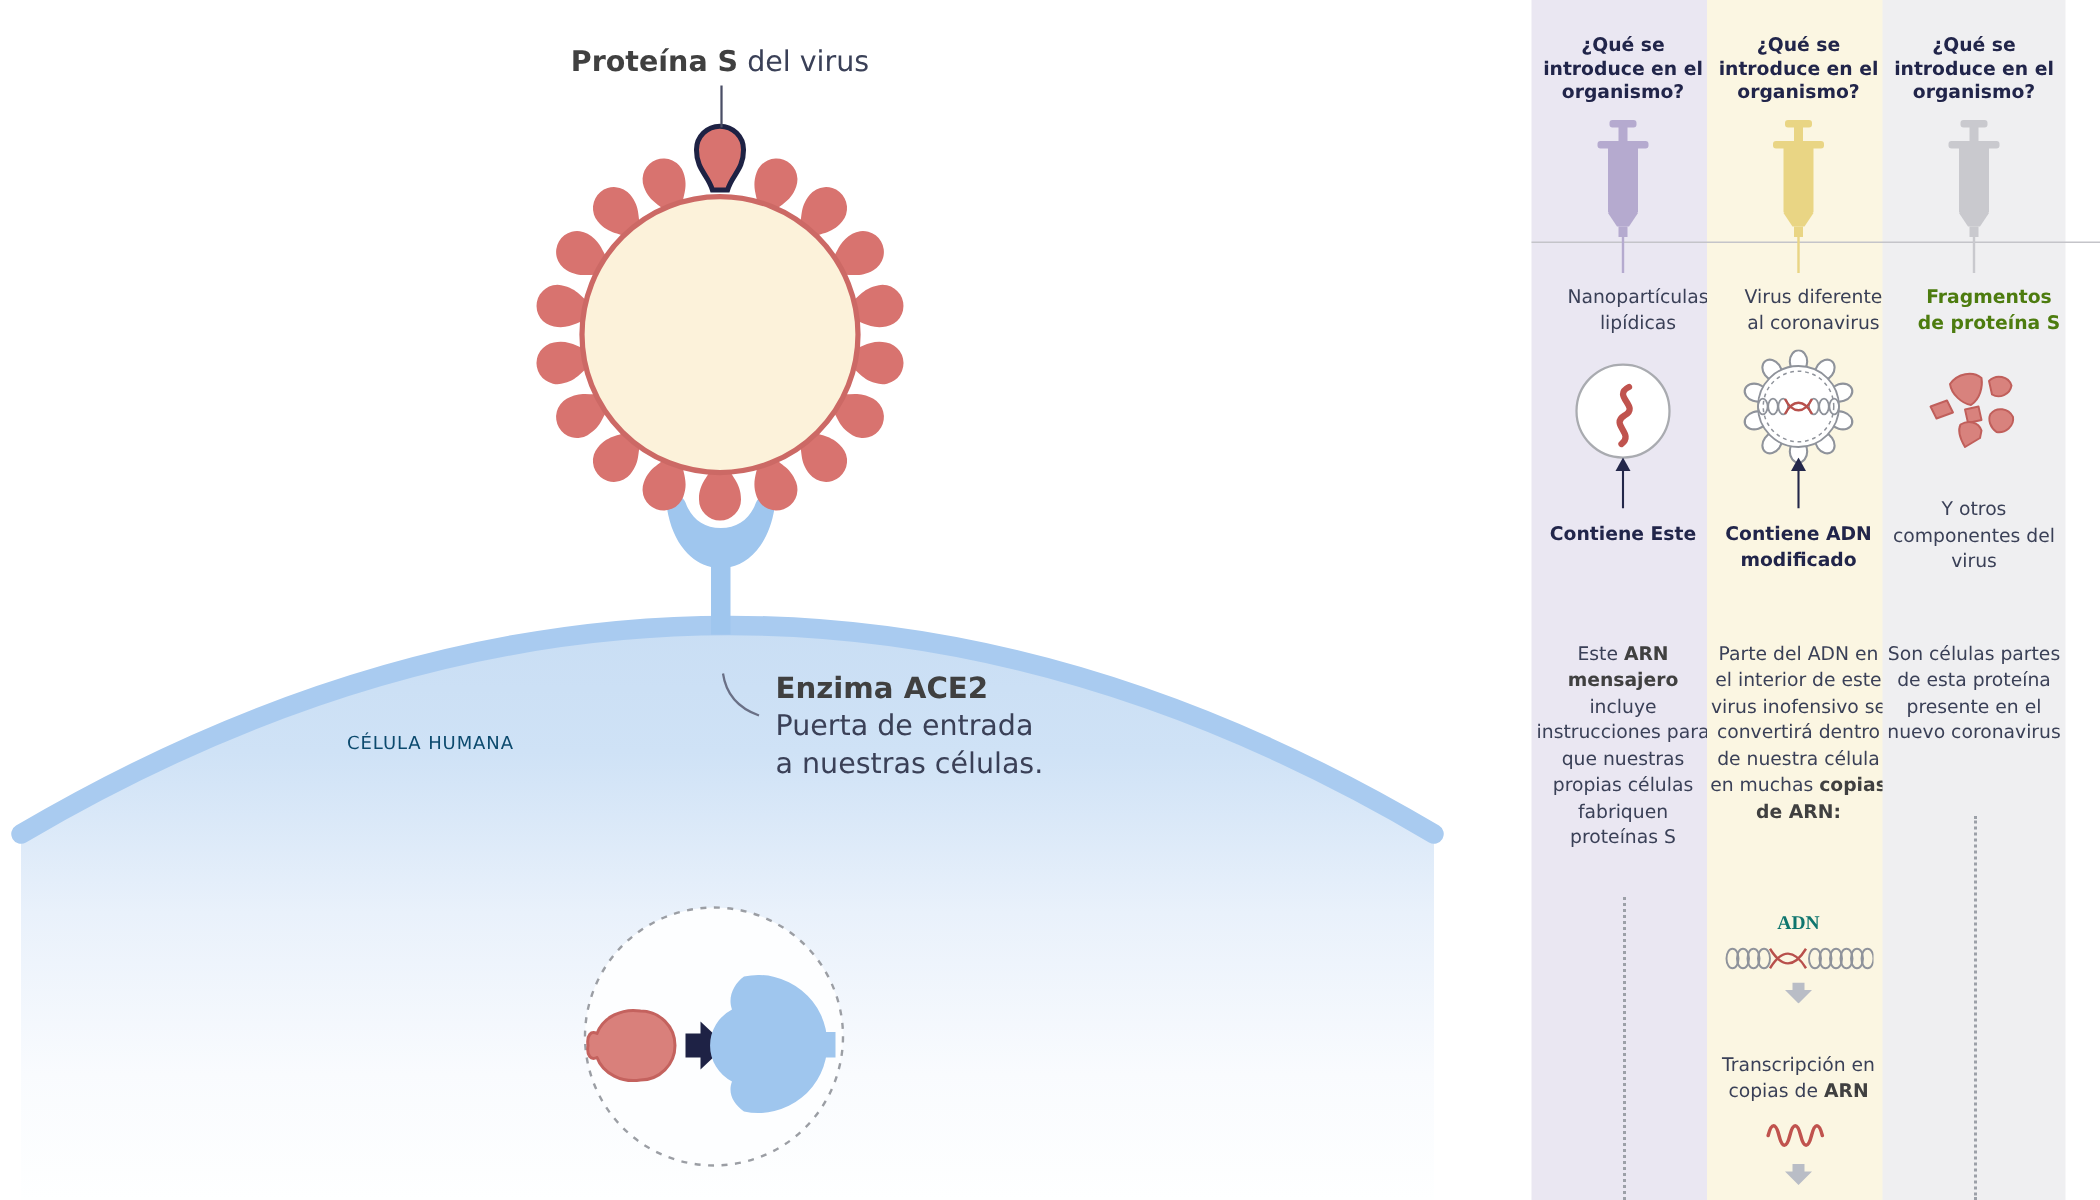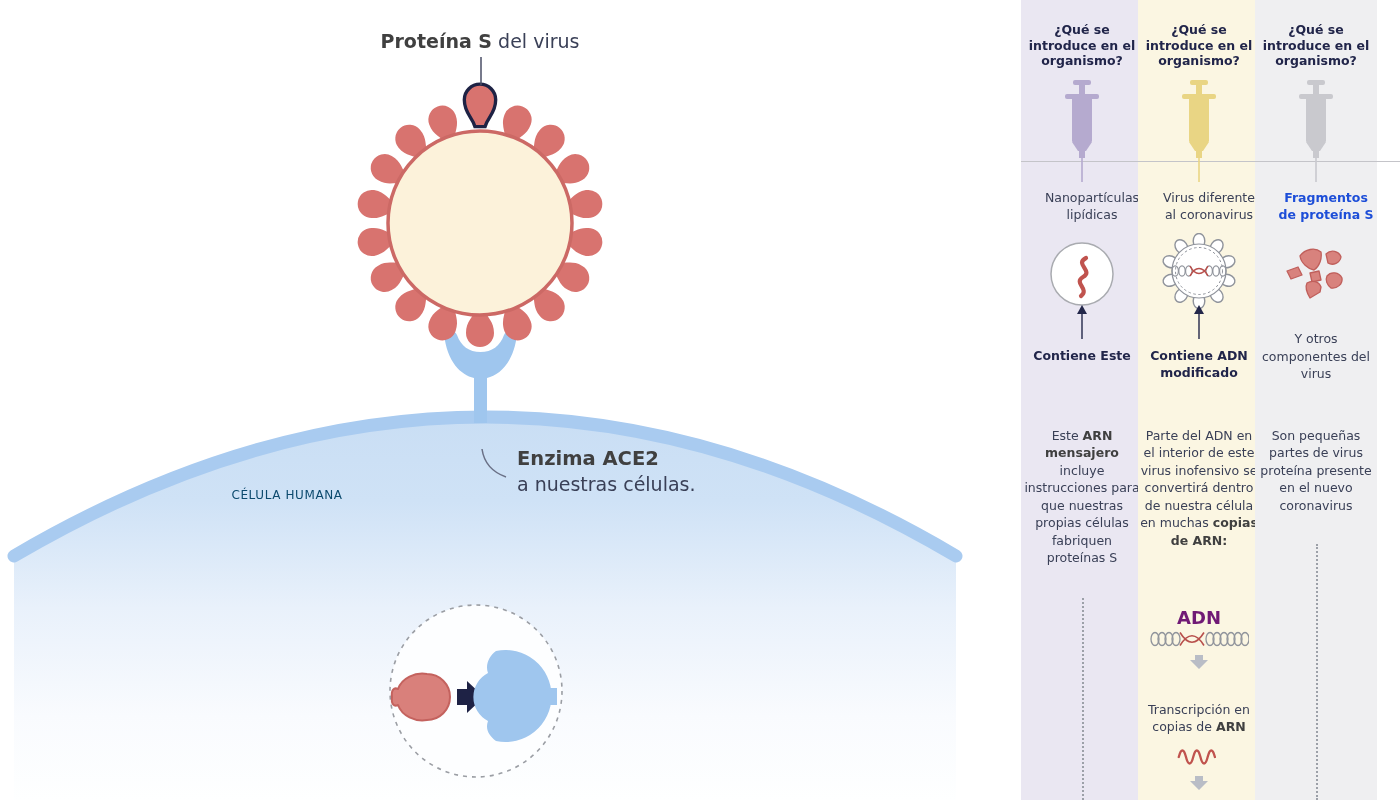--- a/index.html
+++ b/index.html
@@ -23,31 +23,31 @@
   .ace2-label .l1{font-size:19.5px;}
 
   
   .col{position:absolute;top:0;height:800px;width:122px;text-align:center;}
   .col-1{left:1021px;} .col-2{left:1138px;} .col-3{left:1255px;}
   .hline{position:absolute;left:1021px;top:161px;width:379px;height:1px;background:#C4C4C9;z-index:1;}
   .col .header{position:absolute;top:22px;left:3px;right:3px;font-weight:bold;
     font-size:12.5px;line-height:15.5px;color:#21254A;}
   .syringe{position:absolute;top:80px;left:50%;transform:translateX(-50%);z-index:2;}
   .intro{position:absolute;top:189px;left:1px;right:1px;font-size:12.5px;line-height:17px;padding-left:20px;}
-  .intro-bold{font-weight:bold;color:#1d4ed8;}
+  .intro-bold{font-weight:bold;color:#4d7c0f;}
   .icon-area{position:absolute;left:50%;transform:translateX(-50%);}
   .c1-icon{top:242px;} .c2-icon{top:233px;} .c3-icon{top:242px;}
   .arrow-up{position:absolute;top:305px;left:50%;transform:translateX(-50%);}
   .caption{position:absolute;top:347px;left:2px;right:2px;font-weight:bold;
     font-size:12.5px;line-height:17px;color:#21254A;}
   .subtext{position:absolute;top:330px;left:2px;right:2px;font-size:12.5px;line-height:17.5px;}
   .body-txt{position:absolute;top:414px;left:2px;right:2px;font-size:12.5px;line-height:17.5px;}
   .dots{position:absolute;left:50%;width:0;border-left:2px dotted #9CA0A8;bottom:0;}
   .dots-c1{top:598px;} .dots-c3{top:544px;}
-  .adn-label{position:absolute;top:607px;left:2px;right:2px;font-weight:bold;font-size:18px;color:#701a75;}
+  .adn-label{position:absolute;top:607px;left:2px;right:2px;font-weight:bold;font-size:13px;color:#0f766e;font-family:Liberation Serif, serif;}
   .dna-graphic{position:absolute;top:630px;left:50%;transform:translateX(-50%);}
   .darrow1{position:absolute;top:655px;left:50%;transform:translateX(-50%);}
   .transcription{position:absolute;top:688px;left:2px;right:2px;font-size:12.5px;line-height:17.5px;}
   .rna-squiggle2{position:absolute;top:744px;left:50%;transform:translateX(-50%);}
   .darrow2{position:absolute;top:776px;left:50%;transform:translateX(-50%);}
 </style>
 </head>
 <body>
 
 <svg class="left-art" width="980" height="800" viewBox="0 0 980 800">
@@ -111,20 +111,21 @@
 </svg>
 
 <div class="virus-title">
   <span class="bold">Proteína S</span><span> del virus</span>
 </div>
 <div class="virus-name">
 </div>
 <div class="cell-label">CÉLULA HUMANA</div>
 <div class="ace2-label">
   <div class="bold l1">Enzima ACE2</div>
+  <div>Puerta de entrada</div>
   <div>a nuestras células.</div>
 </div>
 
 <div class="hline"></div>
 
 <div class="col col-1" style="background: rgb(234, 231, 242);">
   <div class="header">¿Qué se introduce en el organismo?</div>
   <svg class="syringe" width="44" height="104" viewBox="0 0 44 104">
     <g fill="#B5AACF">
       <rect x="13" y="0" width="18" height="5" rx="2"></rect>
@@ -247,15 +248,15 @@
     <g fill="#D8827D" stroke="#C05F5B" stroke-width="1.3" stroke-linejoin="round">
       <path d="M19,14 C24,7 34,5 40,10 C41,16 39,24 33,28 C27,27 20,21 19,14 Z"></path>
       <path d="M45,12 C50,7 58,9 60,15 C59,21 52,24 47,21 Z"></path>
       <path d="M6,29 L17,25 L21,33 L10,37 Z"></path>
       <path d="M29,31 L38,29 L40,38 L31,40 Z"></path>
       <path d="M26,41 C31,38 38,39 40,45 L39,50 L29,56 C26,51 24,45 26,41 Z"></path>
       <path d="M46,34 C50,29 58,30 61,36 C62,42 56,47 50,46 C46,43 44,38 46,34 Z"></path>
     </g>
   </svg>
   <div class="subtext">Y otros componentes del virus</div>
-  <p class="body-txt">Son pequeñas partes de virus proteína presente en el nuevo coronavirus</p>
+  <p class="body-txt">Son células partes de esta proteína presente en el nuevo coronavirus</p>
   <div class="dots dots-c3"></div>
 </div>
 
 </body></html>

